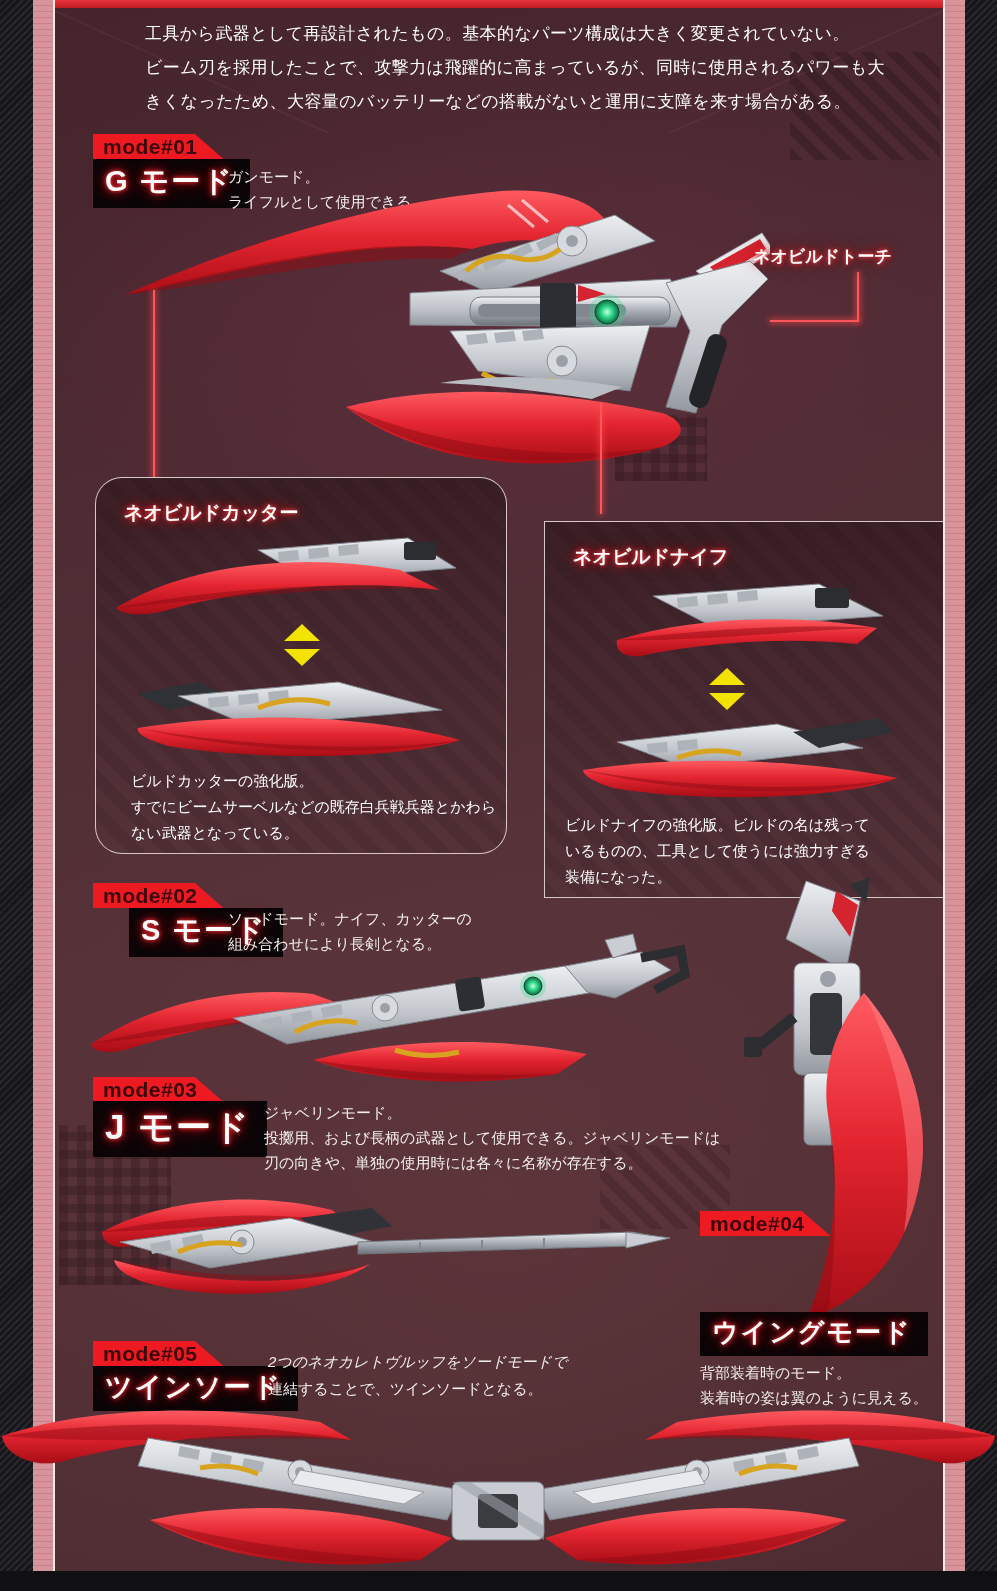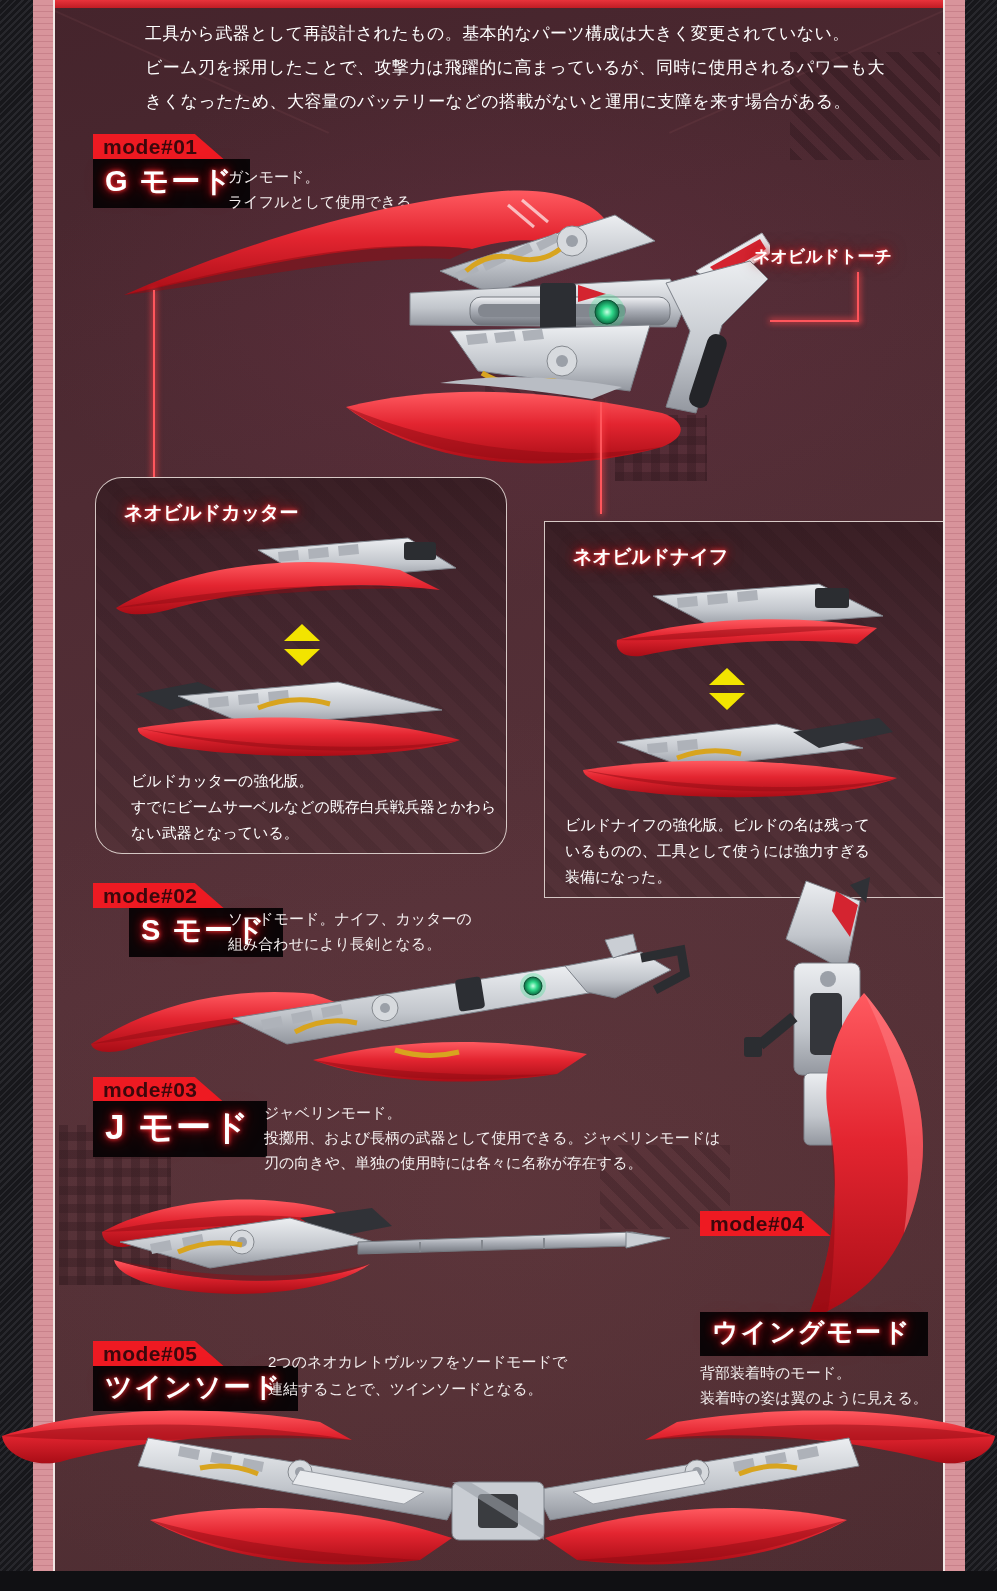--- a/index.html
+++ b/index.html
@@ -310,21 +310,21 @@
   <div class="abs z3 mode-tag" style="left:700px;top:1211px;">mode#04</div>
   <div class="abs z3 mode-name" style="left:700px;top:1312px;font-size:26px;">ウイングモード</div>
   <div class="abs z3" style="left:700px;top:1360px;">
     <div class="mode-desc">背部装着時のモード。</div>
     <div class="mode-desc">装着時の姿は翼のように見える。</div>
   </div>
 
   <div class="abs z3 mode-tag" style="left:93px;top:1341px;">mode#05</div>
   <div class="abs z3 mode-name" style="left:93px;top:1366px;font-size:27px;text-align:right;">ツインソード</div>
   <div class="abs z3" style="left:268px;top:1348px;">
-    <div class="mode-desc" style="line-height:27px;">2つのネオカレトヴルッフをソードモードで</div>
+    <div class="mode-desc" style="line-height:27px;font-style:italic;">2つのネオカレトヴルッフをソードモードで</div>
     <div class="mode-desc" style="line-height:27px;">連結することで、ツインソードとなる。</div>
   </div>
 
   <svg class="abs z6" style="left:0;top:1398px;" width="997" height="193" viewBox="0 0 997 193">
     <g id="twin-left">
       <path d="M2,38 C90,8 210,6 320,24 L352,42 C250,30 140,42 60,64 C28,70 4,54 2,38 Z" fill="url(#gRed)"></path>
       <path d="M2,38 C110,22 230,22 352,42 C250,36 130,48 2,38 Z" fill="#8f0c14" opacity=".5"></path>
       <polygon points="148,40 462,92 447,122 138,68" fill="url(#gGray)" stroke="#7d828a"></polygon>
       <g fill="#aeb2b9">
         <polygon points="180,48 200,52 198,62 178,58"></polygon>

